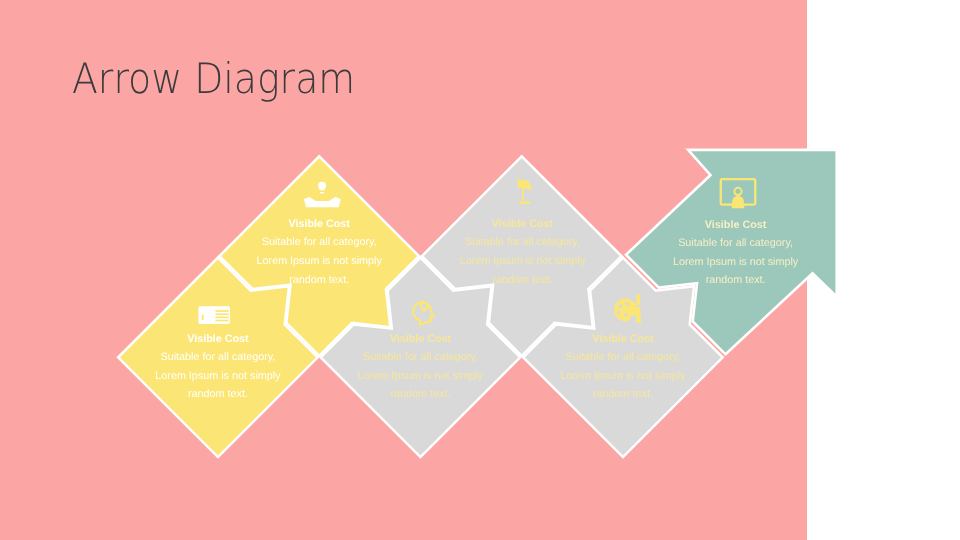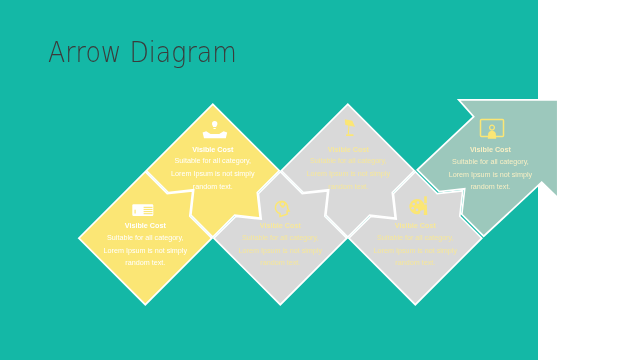--- a/index.html
+++ b/index.html
@@ -1,18 +1,18 @@
 <!DOCTYPE html>
 <html><head>
 <meta charset="utf-8">
 <title>Arrow Diagram</title>
 <style>
   html,body{margin:0;padding:0;background:#fff;}
   body{width:640px;height:360px;overflow:hidden;font-family:"Liberation Sans",sans-serif;}
-  .slide{position:relative;width:538px;height:360px;background:#14b8a6;}
+  .slide{position:relative;width:538px;height:360px;background:#fca5a5;}
   .title{position:absolute;left:48px;top:39px;font-size:28px;font-weight:200;
          line-height:1;color:#3b3b3b;white-space:nowrap;
          transform:scaleX(0.9);transform-origin:left top;
          font-family:"DejaVu Sans",sans-serif;}
   svg.diagram{position:absolute;left:0;top:0;width:640px;height:360px;display:block;}
   .lbl{font-family:"Liberation Sans",sans-serif;font-size:7.2px;font-weight:bold;text-anchor:middle;}
   .bdy{font-family:"Liberation Sans",sans-serif;font-size:7.2px;text-anchor:middle;}
 </style>
 </head>
 <body>

